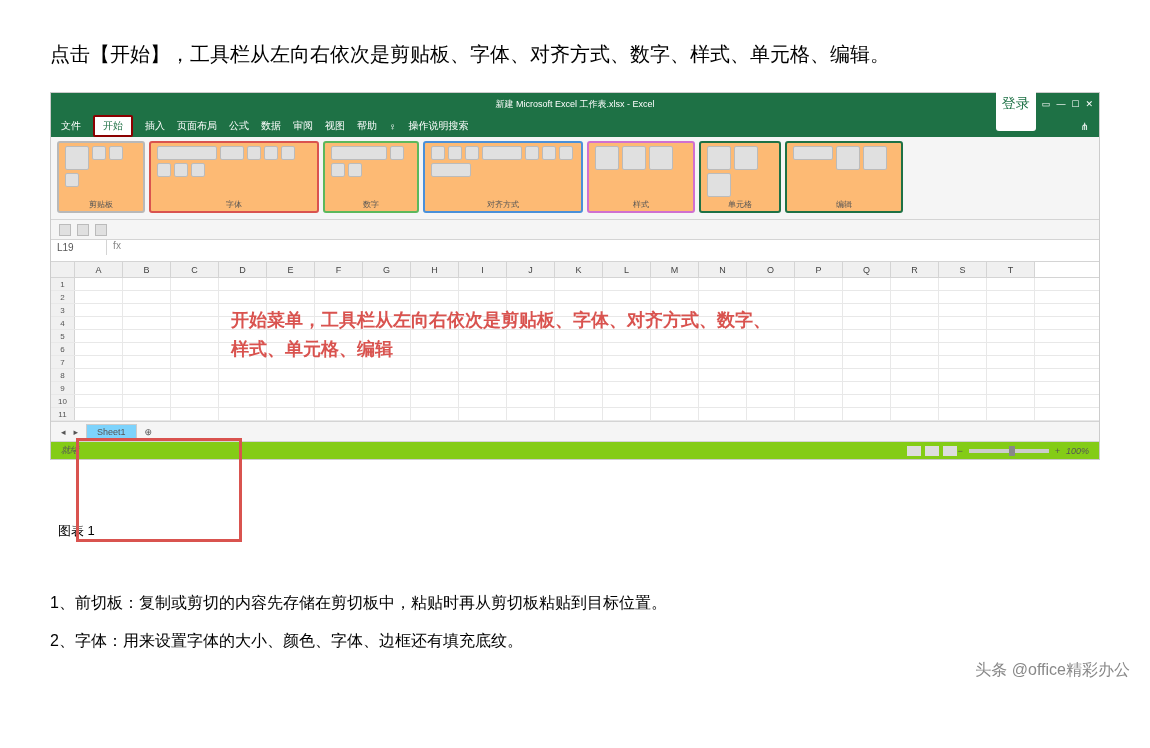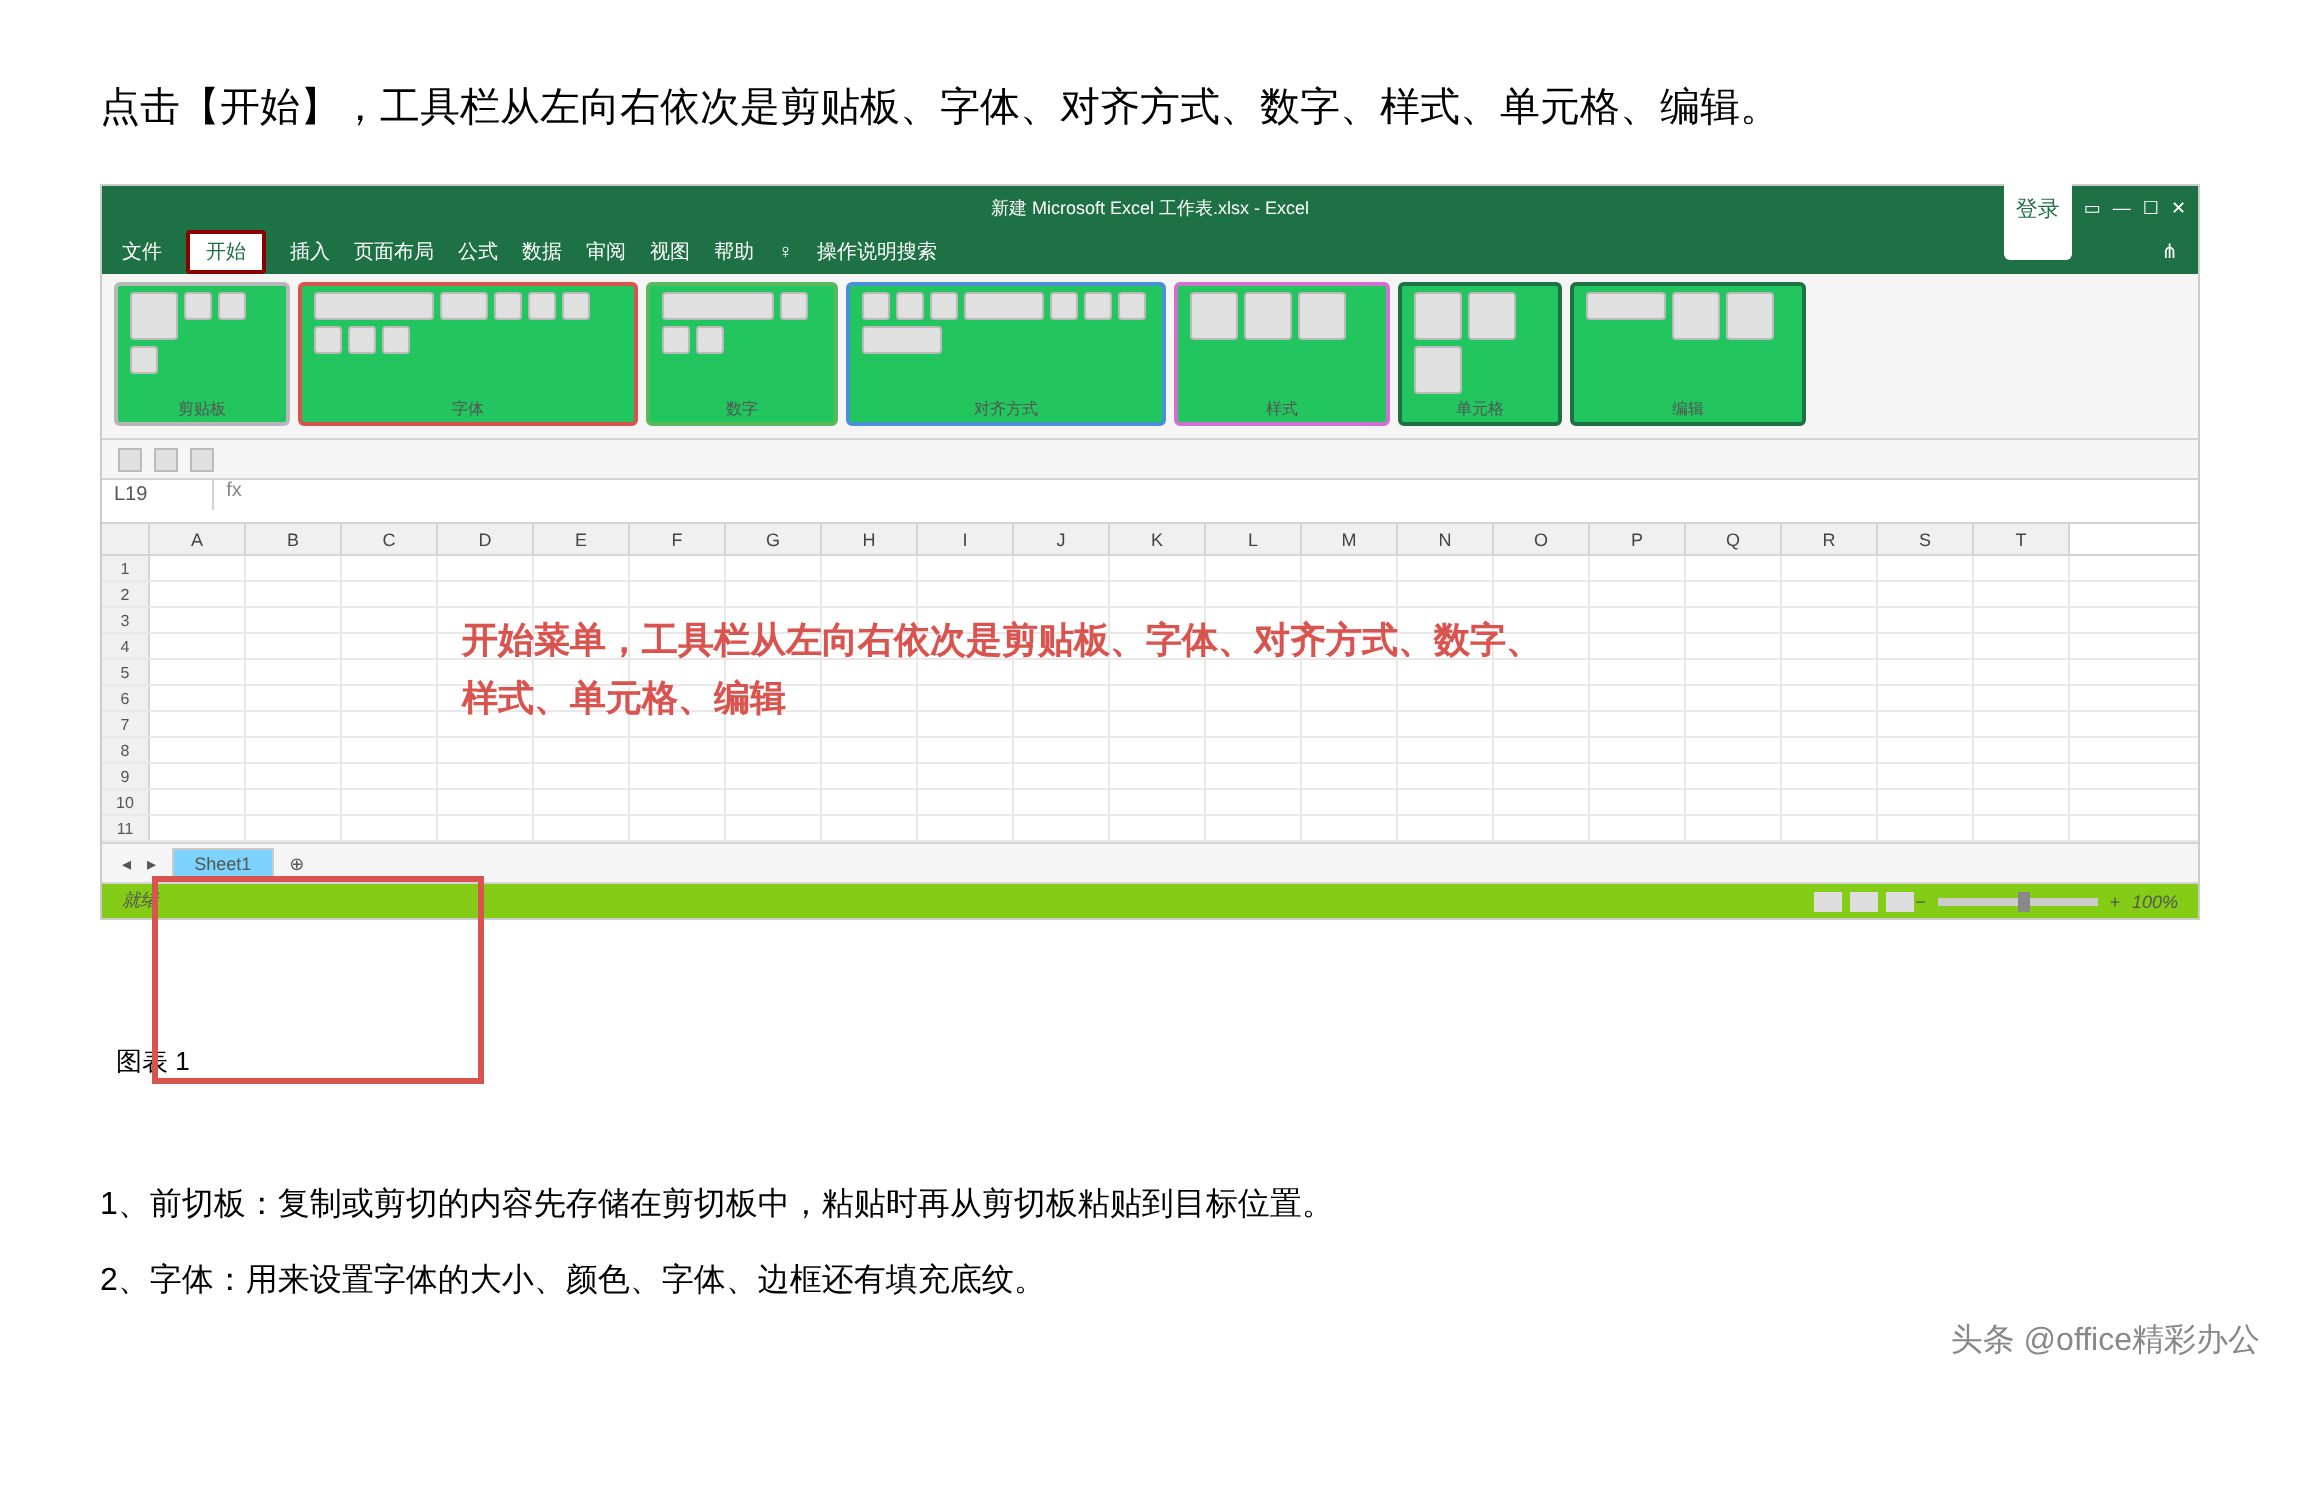--- a/index.html
+++ b/index.html
@@ -4,28 +4,28 @@
 <style>
   * { box-sizing: border-box; margin: 0; padding: 0; }
   body { font-family: "Microsoft YaHei", sans-serif; background: #fff; width: 1150px; }
   .page { padding: 30px 50px; }
   .intro { font-size: 20px; line-height: 2.4; color: #000; margin-bottom: 14px; }
 
   .excel-shot { border: 1px solid #ccc; background: #fff; position: relative; }
   .titlebar { height: 22px; background: #1e7145; display: flex; align-items: center; color: #fff; font-size: 9px; padding: 0 6px; position: relative; }
   .titlebar .center { position: absolute; left: 50%; transform: translateX(-50%); display: flex; gap: 6px; white-space: nowrap; }
   .titlebar .right { margin-left: auto; display: flex; align-items: center; gap: 6px; }
-  .pill { background: #fff; color: #1e7145; border-radius: 3px; padding: 18px 6px; font-size: 11px; }
+  .pill { background: #fff; color: #1e7145; border-radius: 3px; padding: 18px 6px; font-size: 14px; }
 
   .menubar { height: 22px; background: #1e7145; display: flex; align-items: center; gap: 12px; padding: 0 10px; color: #fff; font-size: 10px; }
   .menubar .tab-active { background: #fff; color: #1e7145; padding: 2px 8px; border-radius: 2px; border: 2px solid #8b0000; }
   .menubar span { cursor: pointer; }
 
   .ribbon { display: flex; gap: 4px; padding: 4px 6px 6px; background: #f5f5f5; border-bottom: 1px solid #d4d4d4; }
-  .rgroup { border: 2px solid; border-radius: 3px; padding: 3px 6px 14px; min-height: 56px; position: relative; background: #22c55e; }
+  .rgroup { border: 2px solid; border-radius: 3px; padding: 3px 6px 14px; min-height: 56px; position: relative; background: #fdba74; }
   .rgroup .label { position: absolute; bottom: 1px; left: 50%; transform: translateX(-50%); font-size: 8px; color: #555; white-space: nowrap; }
   .g-clip   { border-color: #b8b8b8; width: 88px; }
   .g-font   { border-color: #d9534f; width: 170px; }
   .g-align  { border-color: #4a90d9; width: 160px; }
   .g-num    { border-color: #5cb85c; width: 96px; }
   .g-style  { border-color: #d070d0; width: 108px; }
   .g-cell   { border-color: #1e7145; width: 82px; }
   .g-edit   { border-color: #1e7145; width: 118px; }
   .ribbon-fill { display: flex; flex-wrap: wrap; gap: 3px; }
   .ri { width: 14px; height: 14px; background: #e0e0e0; border: 1px solid #bbb; border-radius: 2px; }

